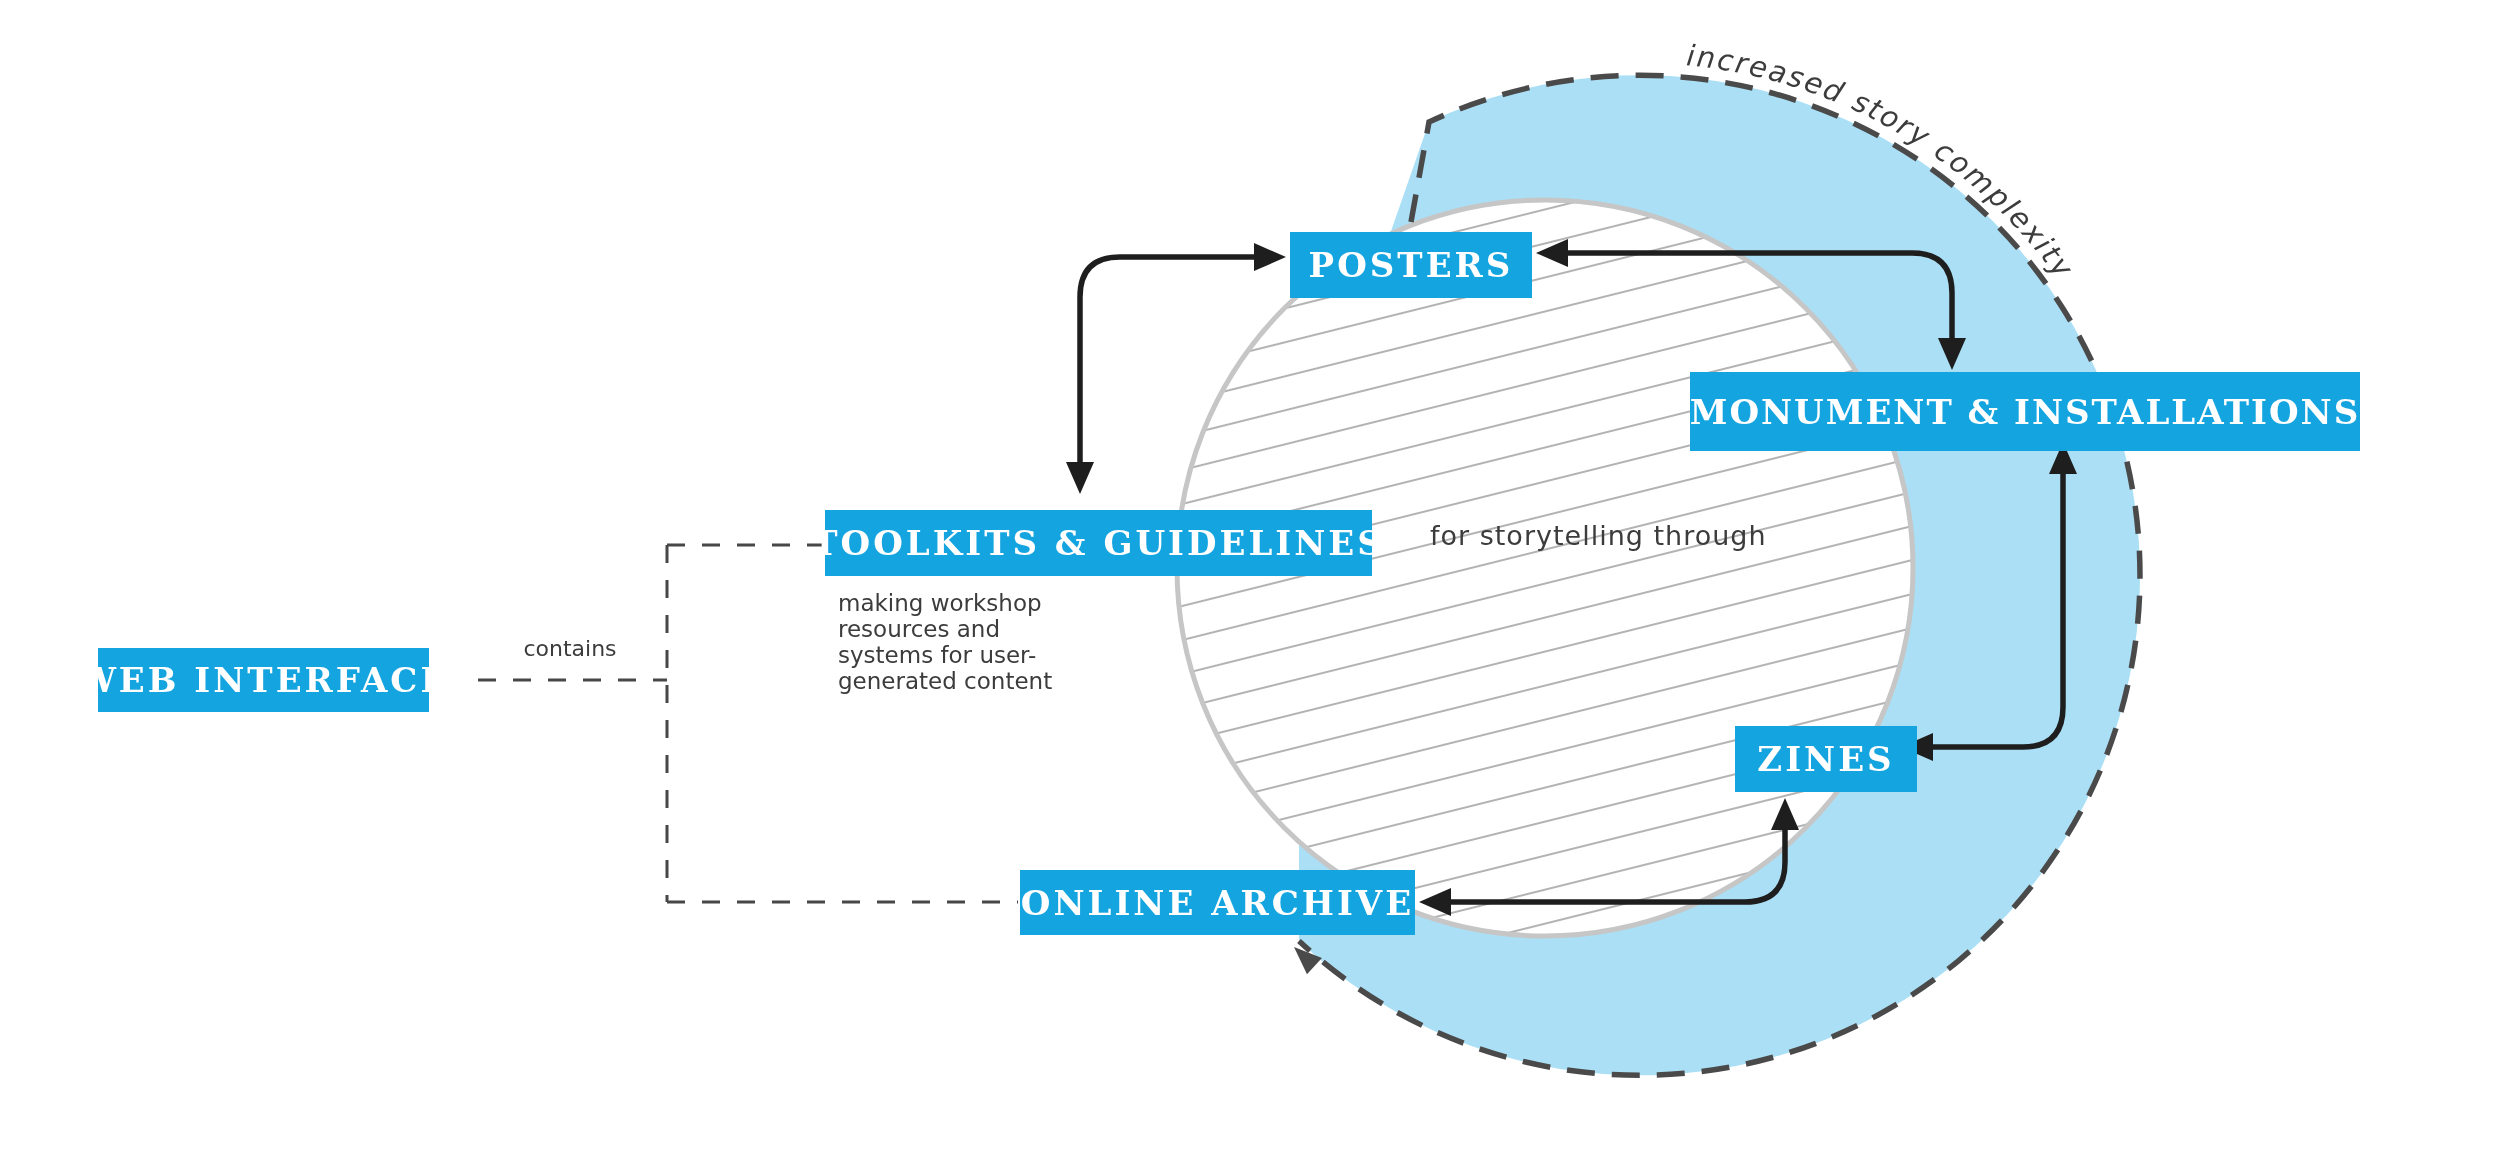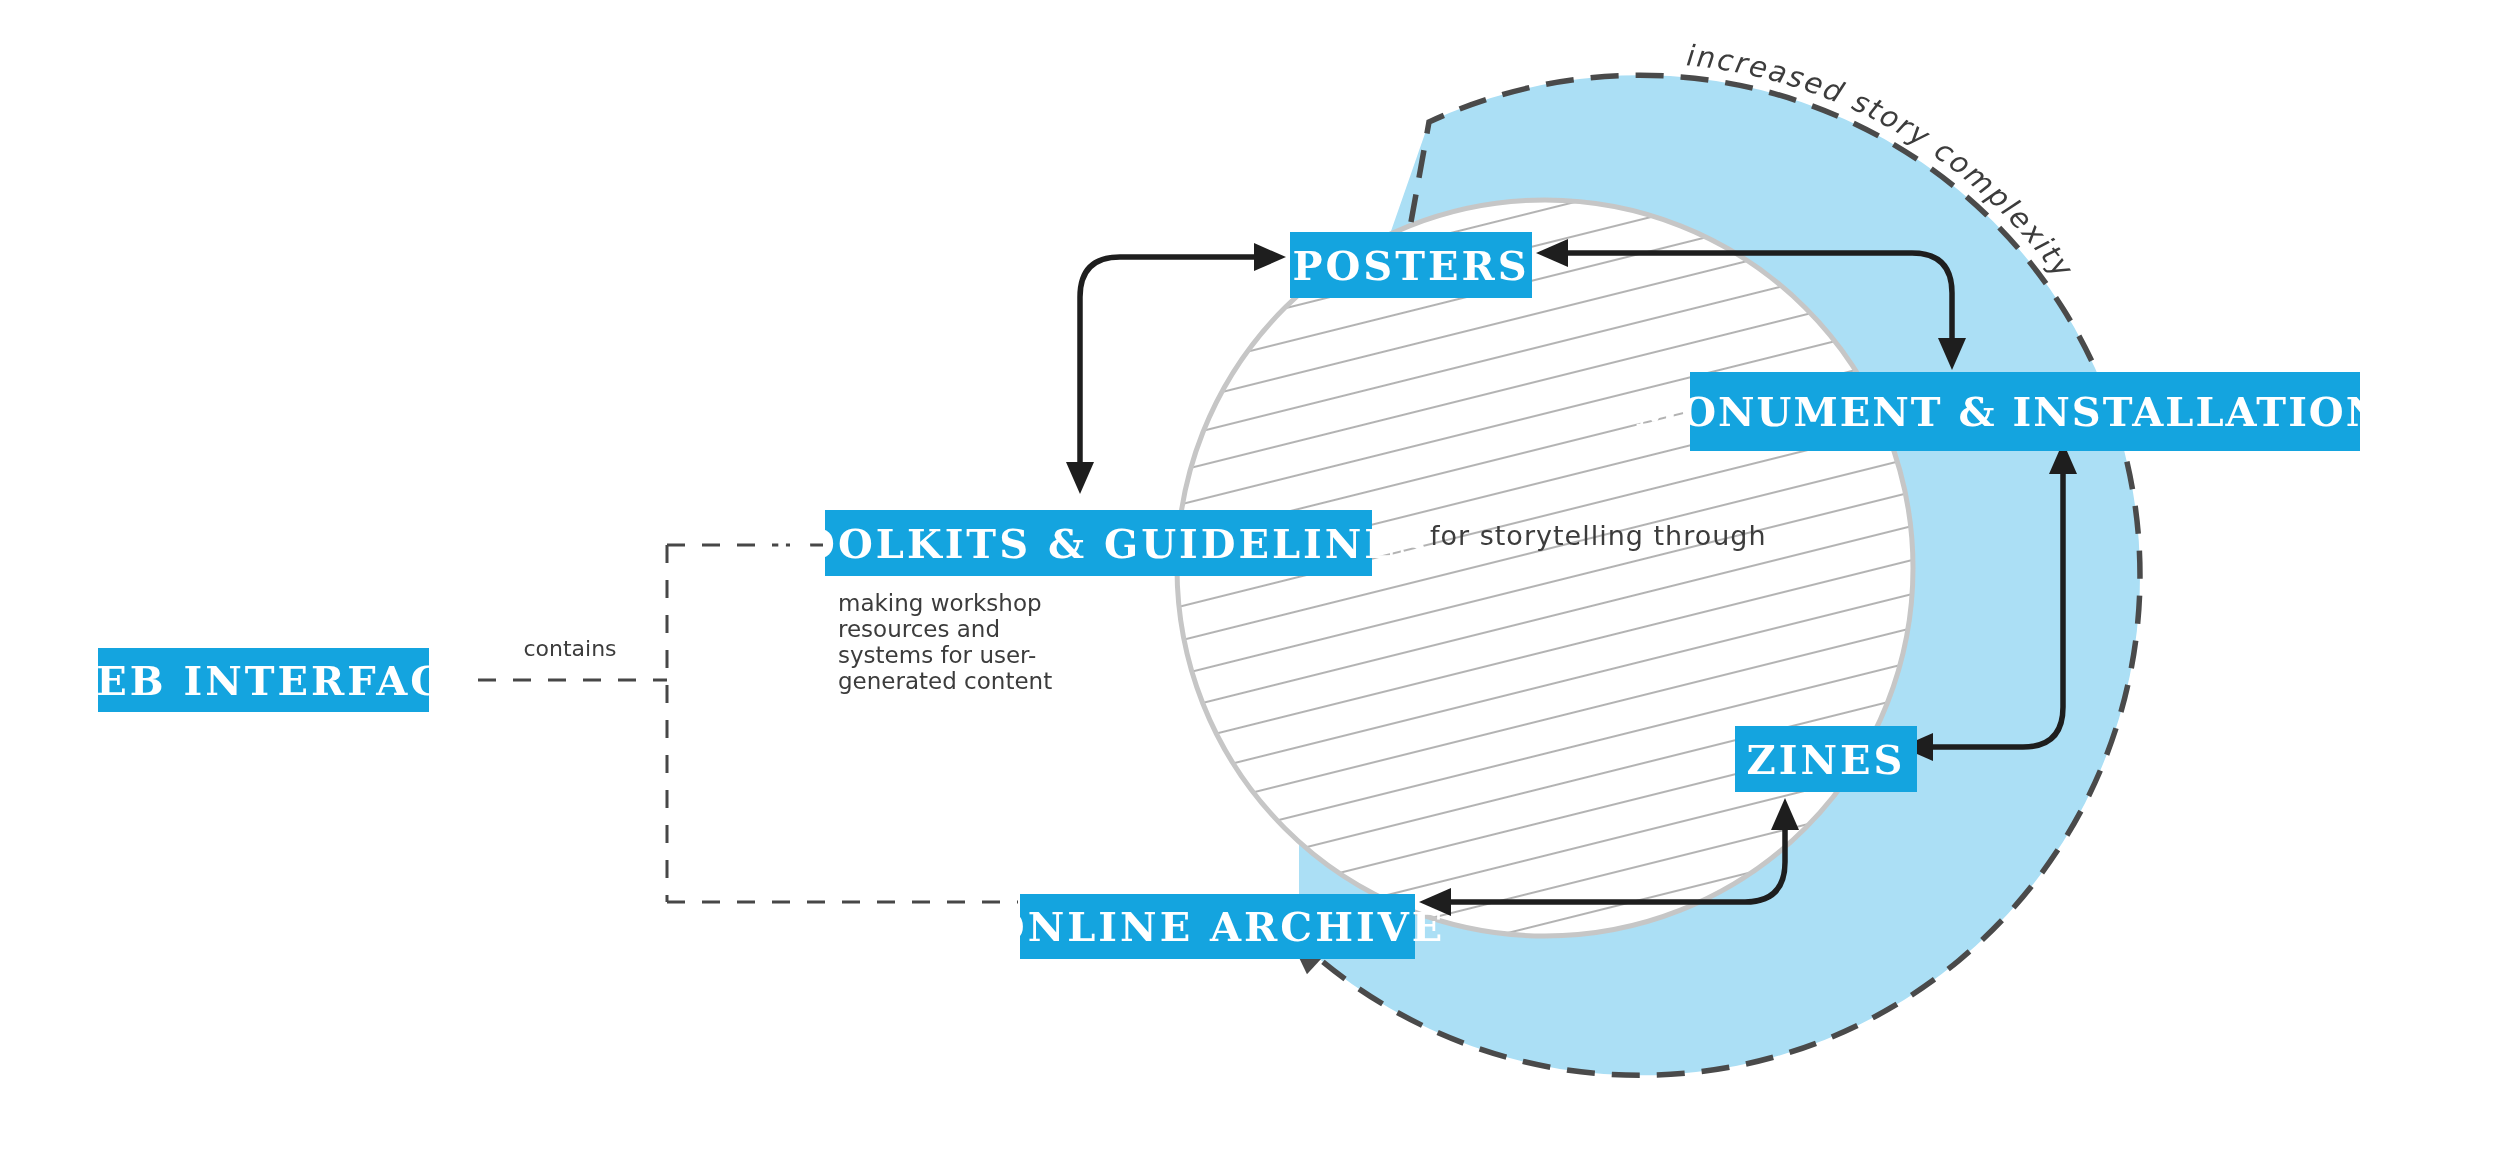--- a/index.html
+++ b/index.html
@@ -33,28 +33,28 @@
   .arc-label{
     font-family:"DejaVu Sans",sans-serif;font-style:italic;font-size:29px;
     letter-spacing:2px;fill:var(--text-gray);
   }
 
   
   .node{
     position:absolute;background:var(--node-blue);color:var(--node-text);
     display:flex;align-items:center;justify-content:center;
     font-family:"DejaVu Serif","Liberation Serif",serif;font-weight:700;
-    font-size:40px;letter-spacing:3px;white-space:nowrap;
+    font-size:34px;letter-spacing:3px;white-space:nowrap;
   }
   .node-posters{left:1290px;top:232px;width:242px;height:66px;}
   .node-monument{left:1690px;top:372px;width:670px;height:79px;letter-spacing:2px;}
   .node-toolkits{left:825px;top:510px;width:547px;height:66px;}
   .node-web{left:98px;top:648px;width:331px;height:64px;justify-content:center;}
   .node-zines{left:1735px;top:726px;width:182px;height:66px;}
-  .node-online{left:1020px;top:870px;width:395px;height:65px;margin-top:24px;}
+  .node-online{left:1020px;top:870px;width:395px;height:65px;}
 
   
   .annotation{
     position:absolute;font-family:"DejaVu Sans",sans-serif;
     color:var(--text-gray);
   }
   .label-contains{left:505px;top:636px;width:130px;text-align:center;font-size:22px;}
   .label-note{left:838px;top:590px;font-size:23px;line-height:26px;white-space:pre-line;}
   .label-center{left:1430px;top:520px;font-size:27px;letter-spacing:1px;}
 </style>

